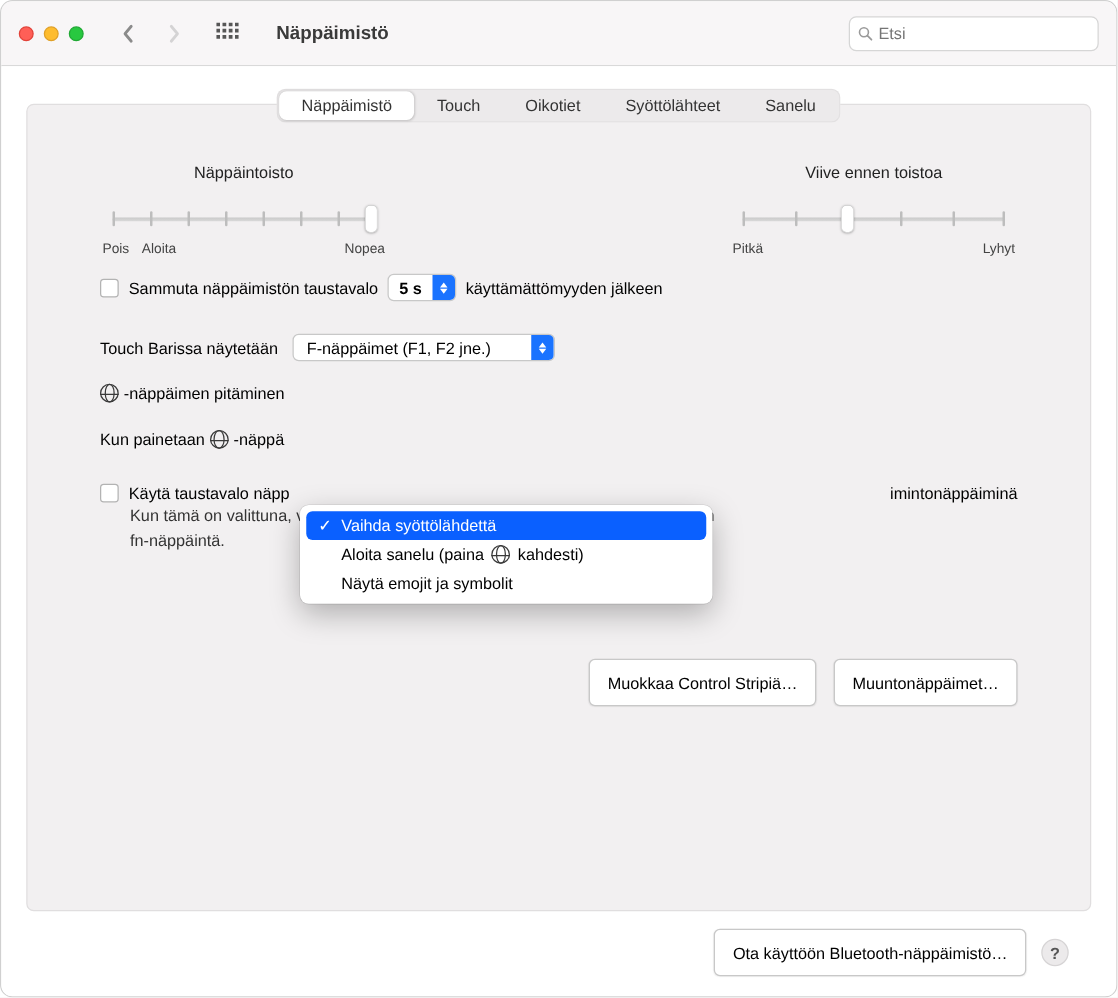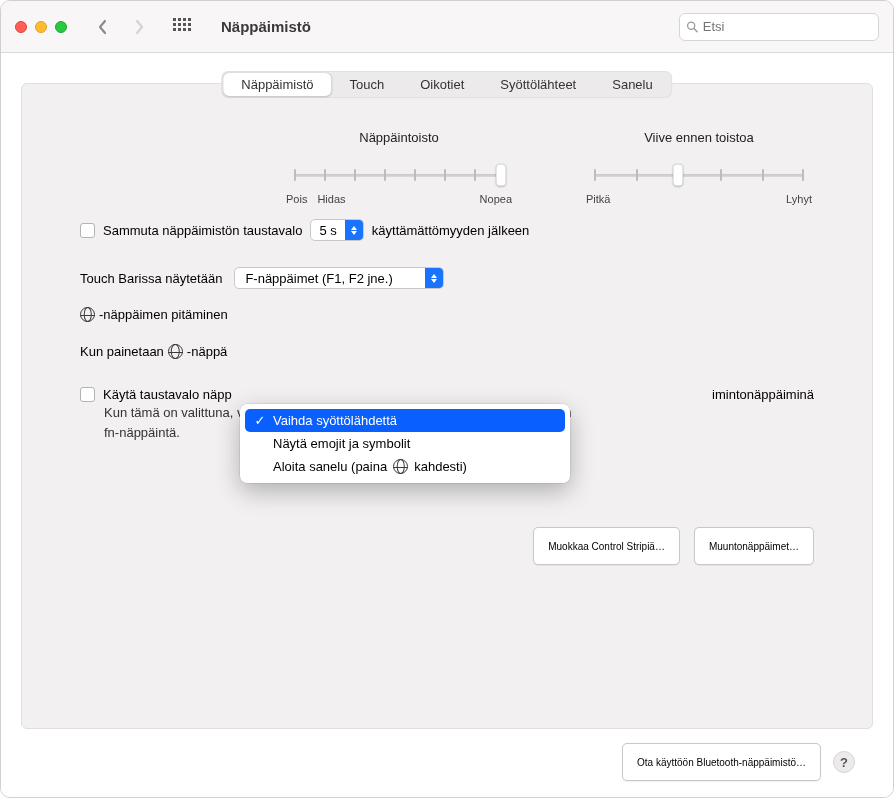--- a/index.html
+++ b/index.html
@@ -102,21 +102,21 @@
     cursor: default;
   }
   .tab.active {
     background: #fff;
     box-shadow: 0 0.5px 2px rgba(0,0,0,0.18);
   }
   .sliders-row {
     display:flex;
     gap: 70px;
     margin-top: 18px;
-    justify-content: flex-end;
+    justify-content: space-between;
   }
   .slider-group {
     width: 230px;
     text-align: center;
   }
   .slider-title { font-size: 13px; color:#222; margin-bottom:18px;}
   .slider-track {
     position: relative;
     height: 24px;
     margin: 0 10px;
@@ -157,20 +157,21 @@
   .cbox.checked::after {
     content:""; width:9px; height:5px; border:2px solid #fff;
     border-top:none; border-right:none; transform: rotate(-48deg) translate(0.5px,-0.5px);
   }
   .mini-select {
     display:inline-flex; align-items:center;
     height:22px; background:#fff;
     border:1px solid #c8c8c8; border-radius:5px;
     padding-left:8px; overflow:hidden;
     font-size:13px;
+    font-weight:bold;
   }
   .mini-select .arrows {
     width:18px; height:100%; margin-left:8px;
     background:#1a73ff; display:flex; flex-direction:column;
     align-items:center; justify-content:center; gap:1px;
   }
   .mini-select .arrows::before, .mini-select .arrows::after {
     content:""; width:0;height:0; border-left:3px solid transparent;
     border-right:3px solid transparent;
   }
@@ -248,21 +249,21 @@
     color:#333; font-size:13px; line-height:1.35;
     margin-left: 24px; margin-top:2px;
   }
   .buttons-row {
     display:flex; justify-content:flex-end; gap:14px;
     margin-top: 86px;
   }
   .mac-button {
     height:22px; padding:18px 14px;
     background:#fff; border:1px solid #c8c8c8; border-radius:5px;
-    font-size:10px; display:flex; align-items:center;
+    font-size:13px; display:flex; align-items:center;
     box-shadow: 0 0.5px 1px rgba(0,0,0,0.06);
   }
   .footer-row {
     display:flex; align-items:center; justify-content:flex-end;
     gap:12px; padding: 14px 18px 2px 18px;
   }
   .help-circle {
     width:22px;height:22px;border-radius:50%;
     background:#eceaeb; border:1px solid #d6d4d5;
     display:flex;align-items:center;justify-content:center;
@@ -342,21 +343,21 @@
               <div class="tick" style="left:42.84%"></div>
               <div class="tick" style="left:57.12%"></div>
               <div class="tick" style="left:71.4%"></div>
               <div class="tick" style="left:85.68%"></div>
               <div class="tick" style="left:100%;margin-left:-2px"></div>
             <div class="knob" style="left:calc(100% - 8px)"></div>
           </div>
           <div class="slider-labels">
             <span class="left2">
               <span>Pois</span>
-              <span>Hidas</span>
+              <span>Aloita</span>
             </span>
             <span>Nopea</span>
           </div>
         </div>
 
         <div class="slider-group">
           <div class="slider-title">Viive ennen toistoa</div>
           <div class="slider-track">
             <div class="slider-line"></div>
             <div class="tick" style="left:0%"></div>
@@ -424,28 +425,28 @@
         </div>
       </div>
 
       <div class="dropdown-pop">
         <div class="dd-item selected">
           <span class="chk">✓</span>
           <span>Vaihda syöttölähdettä</span>
         </div>
         <div class="dd-item">
           <span class="chk"></span>
-          <span>Näytä emojit ja symbolit</span>
-        </div>
-        <div class="dd-item">
-          <span class="chk"></span>
           <span>Aloita sanelu (paina </span>
           <span class="globe-icon"></span>
           <span> kahdesti)</span>
         </div>
+        <div class="dd-item">
+          <span class="chk"></span>
+          <span>Näytä emojit ja symbolit</span>
+        </div>
       </div>
 
     </div>
 
     <div class="footer-row">
       <div class="mac-button" style="height:24px">
         <span>Ota käyttöön Bluetooth-näppäimistö…</span>
       </div>
       <div class="help-circle">
         <span>?</span>

